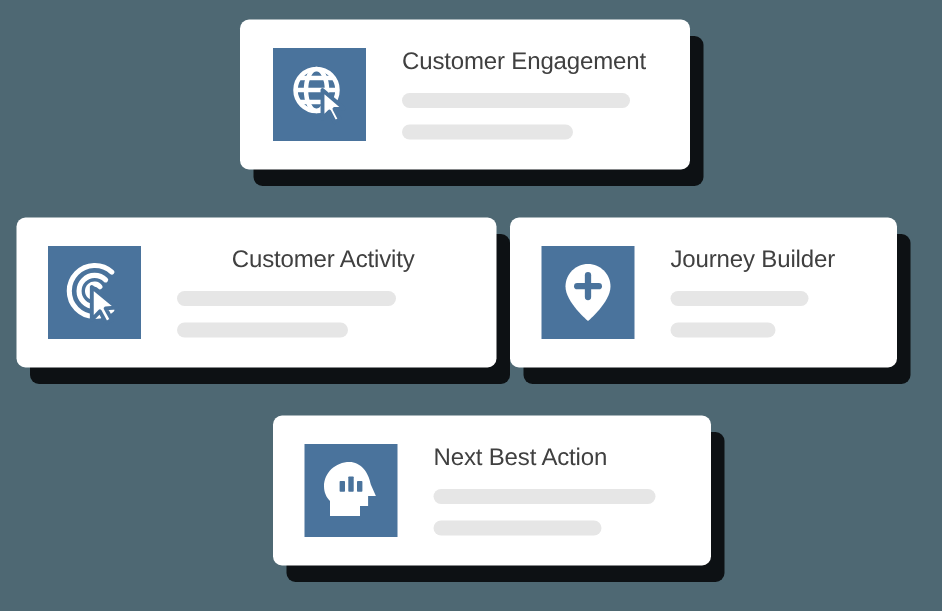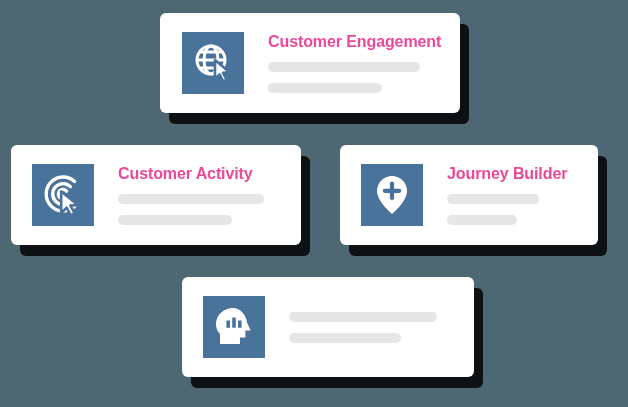--- a/index.html
+++ b/index.html
@@ -42,23 +42,23 @@
 
   .card-body {
     flex: 1 1 auto;
     display: flex;
     flex-direction: column;
     justify-content: center;
     min-width: 0;
   }
 
   .card-title {
-    color: #ec4899;
+    color: #404040;
     font-size: 16px;
-    font-weight: 700;
+    font-weight: 400;
     letter-spacing: -0.1px;
     line-height: 1.1;
     white-space: nowrap;
   }
 
   .skeleton-lines {
     display: flex;
     flex-direction: column;
   }
   .skeleton-bar {
@@ -78,23 +78,24 @@
   #card-customer-engagement .icon-tile { width: 62px; height: 62px; }
   #card-customer-engagement .card-body { padding-left: 24px; }
   #card-customer-engagement .card-title { margin-bottom: 12px; }
   #card-customer-engagement .skeleton-bar:nth-child(1) { width: 152px; }
   #card-customer-engagement .skeleton-bar:nth-child(2) { width: 114px; margin-top: 11px; }
 
   
   #card-customer-activity {
     left: 11px;
     top: 145px;
-    width: 290px;
+    width: 320px;
     height: 100px;
     padding: 0 18px 0 21px;
+    text-align: center;
   }
   #card-customer-activity .icon-tile { width: 62px; height: 62px; }
   #card-customer-activity .card-body { padding-left: 24px; }
   #card-customer-activity .card-title { margin-bottom: 12px; }
   #card-customer-activity .skeleton-bar:nth-child(1) { width: 146px; }
   #card-customer-activity .skeleton-bar:nth-child(2) { width: 114px; margin-top: 11px; }
 
   
   #card-journey-builder {
     left: 340px;
@@ -195,20 +196,21 @@
       <svg width="44" height="42" viewBox="0 0 44 42" aria-hidden="true">
         <path d="M21 2 C11.6 2 4 9.2 4 18.2 C4 22.4 5.6 25.6 8 28 L8 38 L28 38 L28 31.4 L33.4 31.4 L33.4 24.6 L38.6 24.6 L35.2 17 C33.8 8.6 28.2 2 21 2 Z" fill="#ffffff"></path>
         <g fill="#4a739c">
           <rect x="14.4" y="14.6" width="3.6" height="7.2" rx="0.5"></rect>
           <rect x="20.2" y="11.6" width="3.6" height="10.2" rx="0.5"></rect>
           <rect x="26" y="14.6" width="3.6" height="7.2" rx="0.5"></rect>
         </g>
       </svg>
     </div>
     <div class="card-body">
+      <div class="card-title">Next Best Action</div>
       <div class="skeleton-lines">
         <div class="skeleton-bar"></div>
         <div class="skeleton-bar"></div>
       </div>
     </div>
   </div>
 
 </div>
 
 </body></html>

